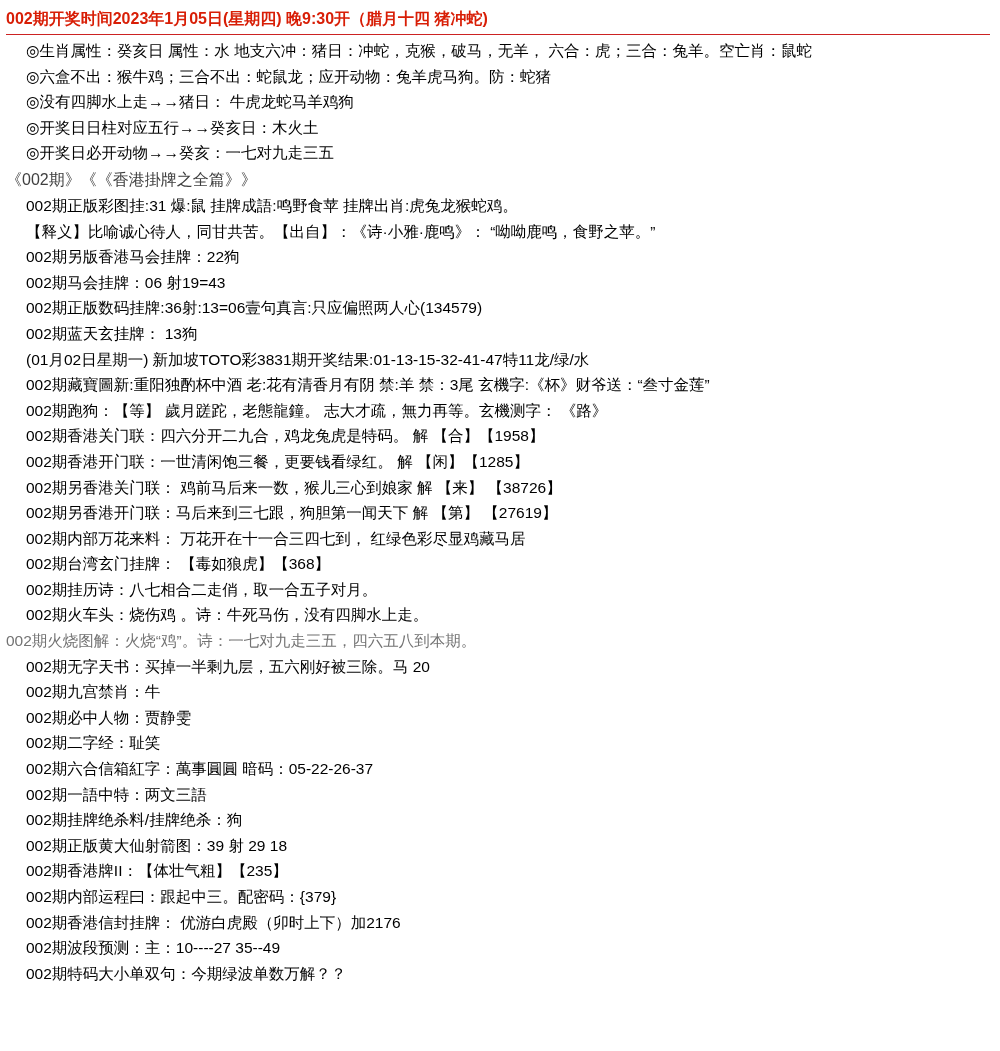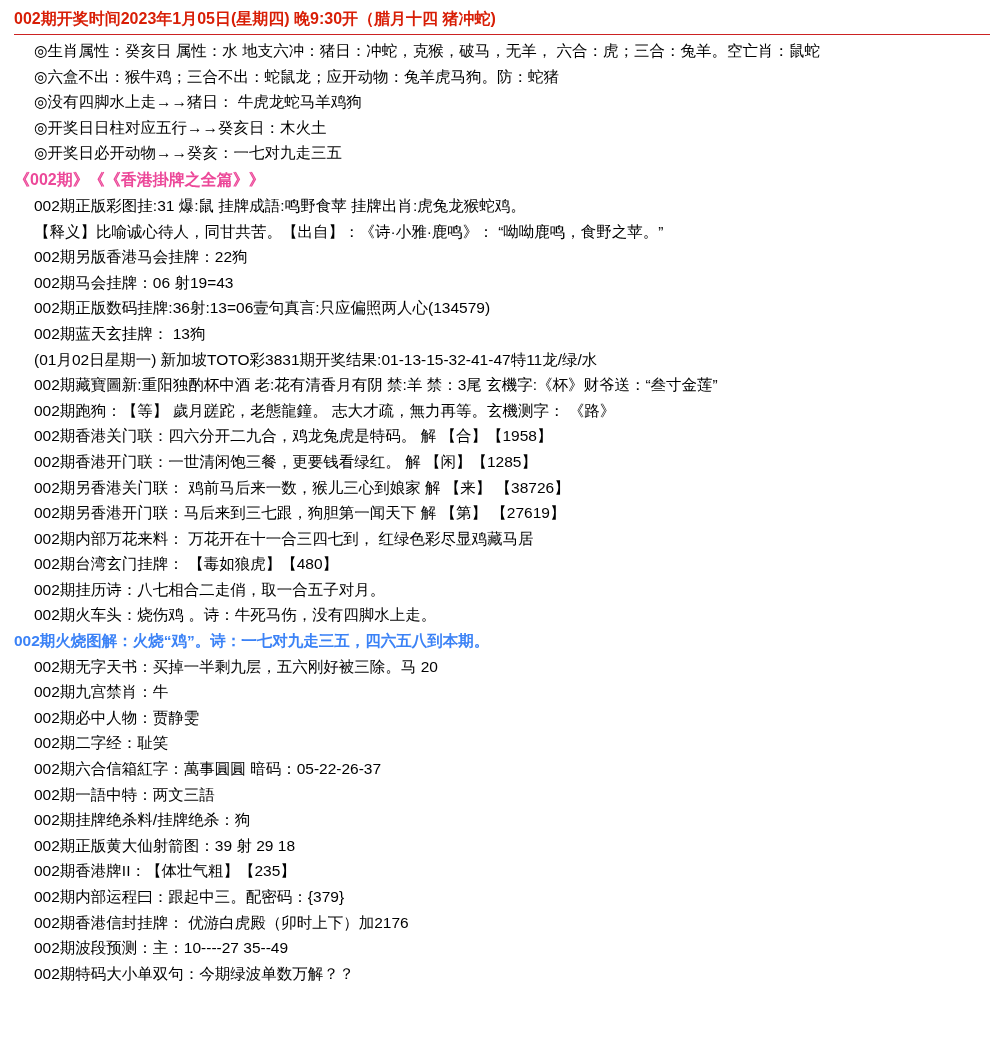--- a/index.html
+++ b/index.html
@@ -13,46 +13,46 @@
     font-family: "Liberation Sans", "DejaVu Sans", sans-serif;
     font-size: 15px;
     color: #000000;
     overflow: hidden;
   }
   .page {
     width: 1000px;
     height: 1051px;
     position: relative;
     box-sizing: border-box;
-    padding: 6px 10px 0 14px;
+    padding: 6px 10px 0 6px;
   }
   .line {
     line-height: 25.6px;
     white-space: nowrap;
     font-size: 15.5px;
     letter-spacing: 0px;
   }
-  .red { color: #3b82f6; font-weight: bold; }
+  .red { color: #737373; }
   .black { color: #000000; margin-left: 20px; }
   .title-line {
     font-size: 16px;
     font-weight: bold;
     color: #d81e06;
     line-height: 26px;
   }
   .hr {
     border: none;
     border-top: 1px solid #cc2222;
     margin: 2px 0 3px 0;
     height: 0;
   }
   .section-head {
     font-size: 16px;
-    font-weight: bold;
-    color: #ec4899;
+    font-weight: normal;
+    color: #404040;
     line-height: 27px;
   }
 </style>
 </head>
 <body>
 
 <div class="page">
 
   <div class="title-line">002期开奖时间2023年1月05日(星期四) 晚9:30开（腊月十四 猪冲蛇)</div>
   <hr class="hr">
@@ -72,21 +72,21 @@
   <div class="line black">002期正版数码挂牌:36射:13=06壹句真言:只应偏照两人心(134579)</div>
   <div class="line black">002期蓝天玄挂牌： 13狗</div>
   <div class="line black">(01月02日星期一) 新加坡TOTO彩3831期开奖结果:01-13-15-32-41-47特11龙/绿/水</div>
   <div class="line black">002期藏寶圖新:重阳独酌杯中酒 老:花有清香月有阴 禁:羊 禁：3尾 玄機字:《杯》财爷送：“叁寸金莲”</div>
   <div class="line black">002期跑狗：【等】 歲月蹉跎，老態龍鐘。 志大才疏，無力再等。玄機测字： 《路》</div>
   <div class="line black">002期香港关门联：四六分开二九合，鸡龙兔虎是特码。 解 【合】【1958】</div>
   <div class="line black">002期香港开门联：一世清闲饱三餐，更要钱看绿红。 解 【闲】【1285】</div>
   <div class="line black">002期另香港关门联： 鸡前马后来一数，猴儿三心到娘家 解 【来】 【38726】</div>
   <div class="line black">002期另香港开门联：马后来到三七跟，狗胆第一闻天下 解 【第】 【27619】</div>
   <div class="line black">002期内部万花来料： 万花开在十一合三四七到， 红绿色彩尽显鸡藏马居</div>
-  <div class="line black">002期台湾玄门挂牌： 【毒如狼虎】【480】</div>
+  <div class="line black">002期台湾玄门挂牌： 【毒如狼虎】【368】</div>
   <div class="line black">002期挂历诗：八七相合二走俏，取一合五子对月。</div>
   <div class="line black">002期火车头：烧伤鸡 。诗：牛死马伤，没有四脚水上走。</div>
   <div class="line red">002期火烧图解：火烧“鸡”。诗：一七对九走三五，四六五八到本期。</div>
   <div class="line black">002期无字天书：买掉一半剩九层，五六刚好被三除。马 20</div>
   <div class="line black">002期九宫禁肖：牛</div>
   <div class="line black">002期必中人物：贾静雯</div>
   <div class="line black">002期二字经：耻笑</div>
   <div class="line black">002期六合信箱紅字：萬事圓圓 暗码：05-22-26-37</div>
   <div class="line black">002期一語中特：两文三語</div>
   <div class="line black">002期挂牌绝杀料/挂牌绝杀：狗</div>

